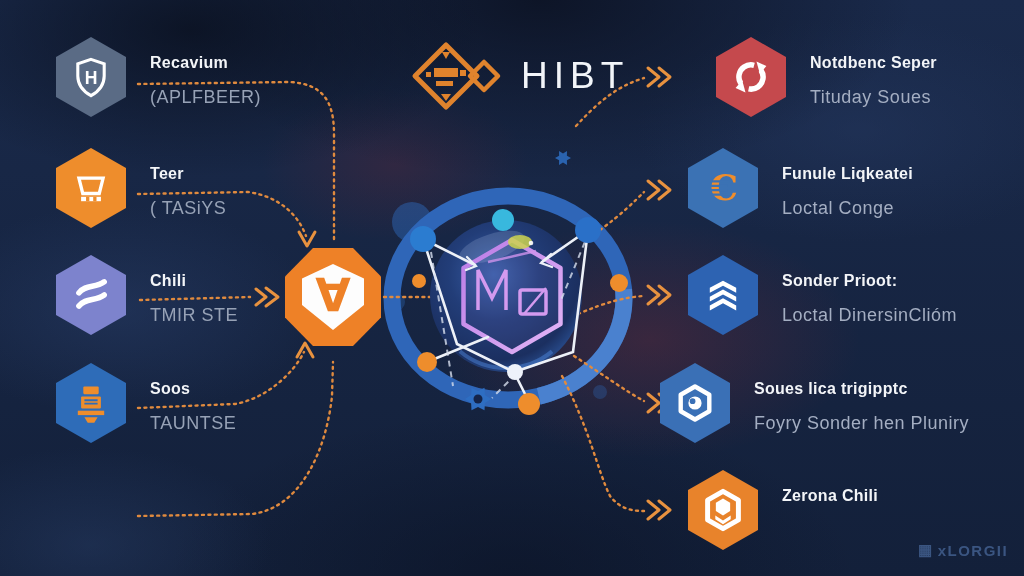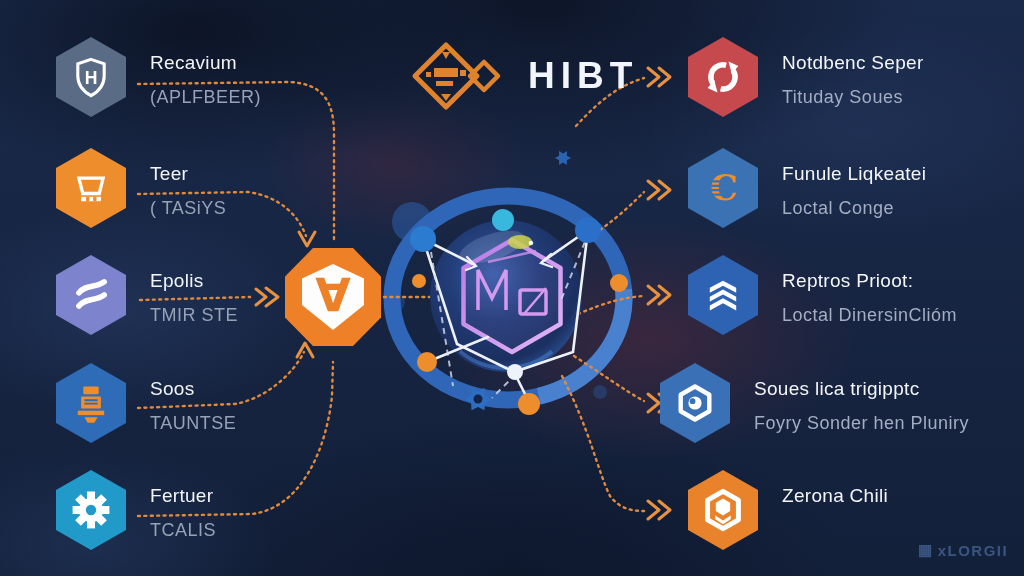--- a/index.html
+++ b/index.html
@@ -19,26 +19,26 @@
       linear-gradient(#1a2a4b,#13203a);
   }
   .overlay{position:absolute;left:0;top:0;z-index:1;}
   .layer2{position:absolute;z-index:2;}
   
   .item{position:absolute;display:flex;gap:24px;z-index:2;}
   .hex{width:70px;height:80px;flex:0 0 70px;display:flex;align-items:center;justify-content:center;
        background:var(--hex,#3b72b4);
        clip-path:polygon(50% 0%,100% 25%,100% 75%,50% 100%,0% 75%,0% 25%);}
   .txt{padding-top:13px;}
-  .title{font-size:19px;font-weight:400;color:#f3f5f8;line-height:26px;letter-spacing:.3px;white-space:nowrap;}
+  .title{font-size:16px;font-weight:700;color:#f3f5f8;line-height:26px;letter-spacing:.3px;white-space:nowrap;}
   .sub{font-size:18px;color:#97a2b6;line-height:24px;margin-top:9px;letter-spacing:.5px;white-space:nowrap;}
   .item.right .sub{color:#a4aec2;}
   
   .hibt{left:408px;top:40px;display:flex;align-items:center;}
-  .hibt-text{margin-left:24px;font-size:37px;font-weight:700;color:#f2f5f9;letter-spacing:6px;}
+  .hibt-text{margin-left:17px;font-size:37px;font-weight:400;color:#f2f5f9;letter-spacing:6px;}
   
   .abadge{left:283px;top:246px;width:100px;height:102px;background:#ee8127;
           clip-path:polygon(30% 2%,70% 2%,98% 30%,98% 70%,70% 98%,30% 98%,2% 70%,2% 30%);
           display:flex;align-items:center;justify-content:center;}
   .ashield{width:62px;height:66px;background:#fdfdfd;
            clip-path:polygon(50% 0%,100% 22%,100% 62%,50% 100%,0% 62%,0% 22%);
            display:flex;align-items:center;justify-content:center;}
   .ashield span{font-family:"DejaVu Sans",sans-serif;font-size:46px;font-weight:700;color:#ee8127;margin-top:-4px;}
   
   .watermark{left:918px;top:541px;font-size:15px;font-weight:700;letter-spacing:1.5px;
@@ -204,21 +204,21 @@
   </div>
 
   <div class="item left" style="left:56px;top:255px;">
     <div class="hex" style="--hex: #7d83cd;">
       <svg width="44" height="44" viewBox="0 0 40 40">
         <path d="M9 18 C15 10 24 14 32 8" fill="none" stroke="#fff" stroke-width="5" stroke-linecap="round"></path>
         <path d="M9 30 C15 22 24 26 32 20" fill="none" stroke="#fff" stroke-width="5" stroke-linecap="round"></path>
       </svg>
     </div>
     <div class="txt">
-      <div class="title">Epolis</div>
+      <div class="title">Chili</div>
       <div class="sub">TMIR STE</div>
     </div>
   </div>
 
   <div class="item left" style="left:56px;top:363px;">
     <div class="hex" style="--hex: #2e6cb8;">
       <svg width="44" height="44" viewBox="0 0 40 40">
         <g fill="#ee8d2c">
           <rect x="13" y="5" width="14" height="7" rx="1"></rect>
           <rect x="11" y="14" width="18" height="11" rx="1"></rect>
@@ -230,40 +230,22 @@
           <line x1="14" y1="20.5" x2="26" y2="20.5"></line>
         </g>
       </svg>
     </div>
     <div class="txt">
       <div class="title">Soos</div>
       <div class="sub">TAUNTSE</div>
     </div>
   </div>
 
-  <div class="item left" style="left:56px;top:470px;">
-    <div class="hex" style="--hex: #229ac9;">
-      <svg width="46" height="46" viewBox="0 0 40 40">
-        <g stroke="#fff" stroke-width="7">
-          <line x1="20" y1="4" x2="20" y2="36"></line>
-          <line x1="20" y1="4" x2="20" y2="36" transform="rotate(45 20 20)"></line>
-          <line x1="20" y1="4" x2="20" y2="36" transform="rotate(90 20 20)"></line>
-          <line x1="20" y1="4" x2="20" y2="36" transform="rotate(135 20 20)"></line>
-        </g>
-        <circle cx="20" cy="20" r="10.5" fill="#fff"></circle>
-        <circle cx="20" cy="20" r="4.5" fill="#229ac9"></circle>
-      </svg>
-    </div>
-    <div class="txt">
-      <div class="title">Fertuer</div>
-      <div class="sub">TCALIS</div>
-    </div>
-  </div>
-
-  <div class="item right" style="left:688px;top:37px;">
+
+  <div class="item right" style="left:716px;top:37px;">
     <div class="hex" style="--hex: #c5494d;">
       <svg width="44" height="44" viewBox="0 0 40 40">
         <circle cx="20" cy="20" r="11" fill="none" stroke="#fff" stroke-width="5" stroke-dasharray="26 9" transform="rotate(-35 20 20)"></circle>
         <polygon points="25,6 34,10 28,17" fill="#fff"></polygon>
         <polygon points="15,34 6,30 12,23" fill="#fff"></polygon>
       </svg>
     </div>
     <div class="txt">
       <div class="title">Notdbenc Seper</div>
       <div class="sub">Tituday Soues</div>
@@ -292,21 +274,21 @@
     <div class="hex" style="--hex: #2d63b2;">
       <svg width="44" height="44" viewBox="0 0 40 40">
         <g fill="#fff">
           <path d="M8 13.5 L20 7 L32 13.5 L32 18 L20 11.5 L8 18 Z"></path>
           <path d="M8 21.5 L20 15 L32 21.5 L32 26 L20 19.5 L8 26 Z"></path>
           <path d="M8 29.5 L20 23 L32 29.5 L32 34 L20 27.5 L8 34 Z"></path>
         </g>
       </svg>
     </div>
     <div class="txt">
-      <div class="title">Reptros Prioot:</div>
+      <div class="title">Sonder Prioot:</div>
       <div class="sub">Loctal DinersinClióm</div>
     </div>
   </div>
 
   <div class="item right" style="left:660px;top:363px;">
     <div class="hex" style="--hex: #3a70b6;">
       <svg width="44" height="44" viewBox="0 0 40 40">
         <polygon points="20,5 33,12.5 33,27.5 20,35 7,27.5 7,12.5" fill="none" stroke="#fff" stroke-width="4" stroke-linejoin="round"></polygon>
         <circle cx="20" cy="20" r="6" fill="#fff"></circle>
         <circle cx="17.8" cy="18.3" r="2.6" fill="#3a70b6"></circle>

